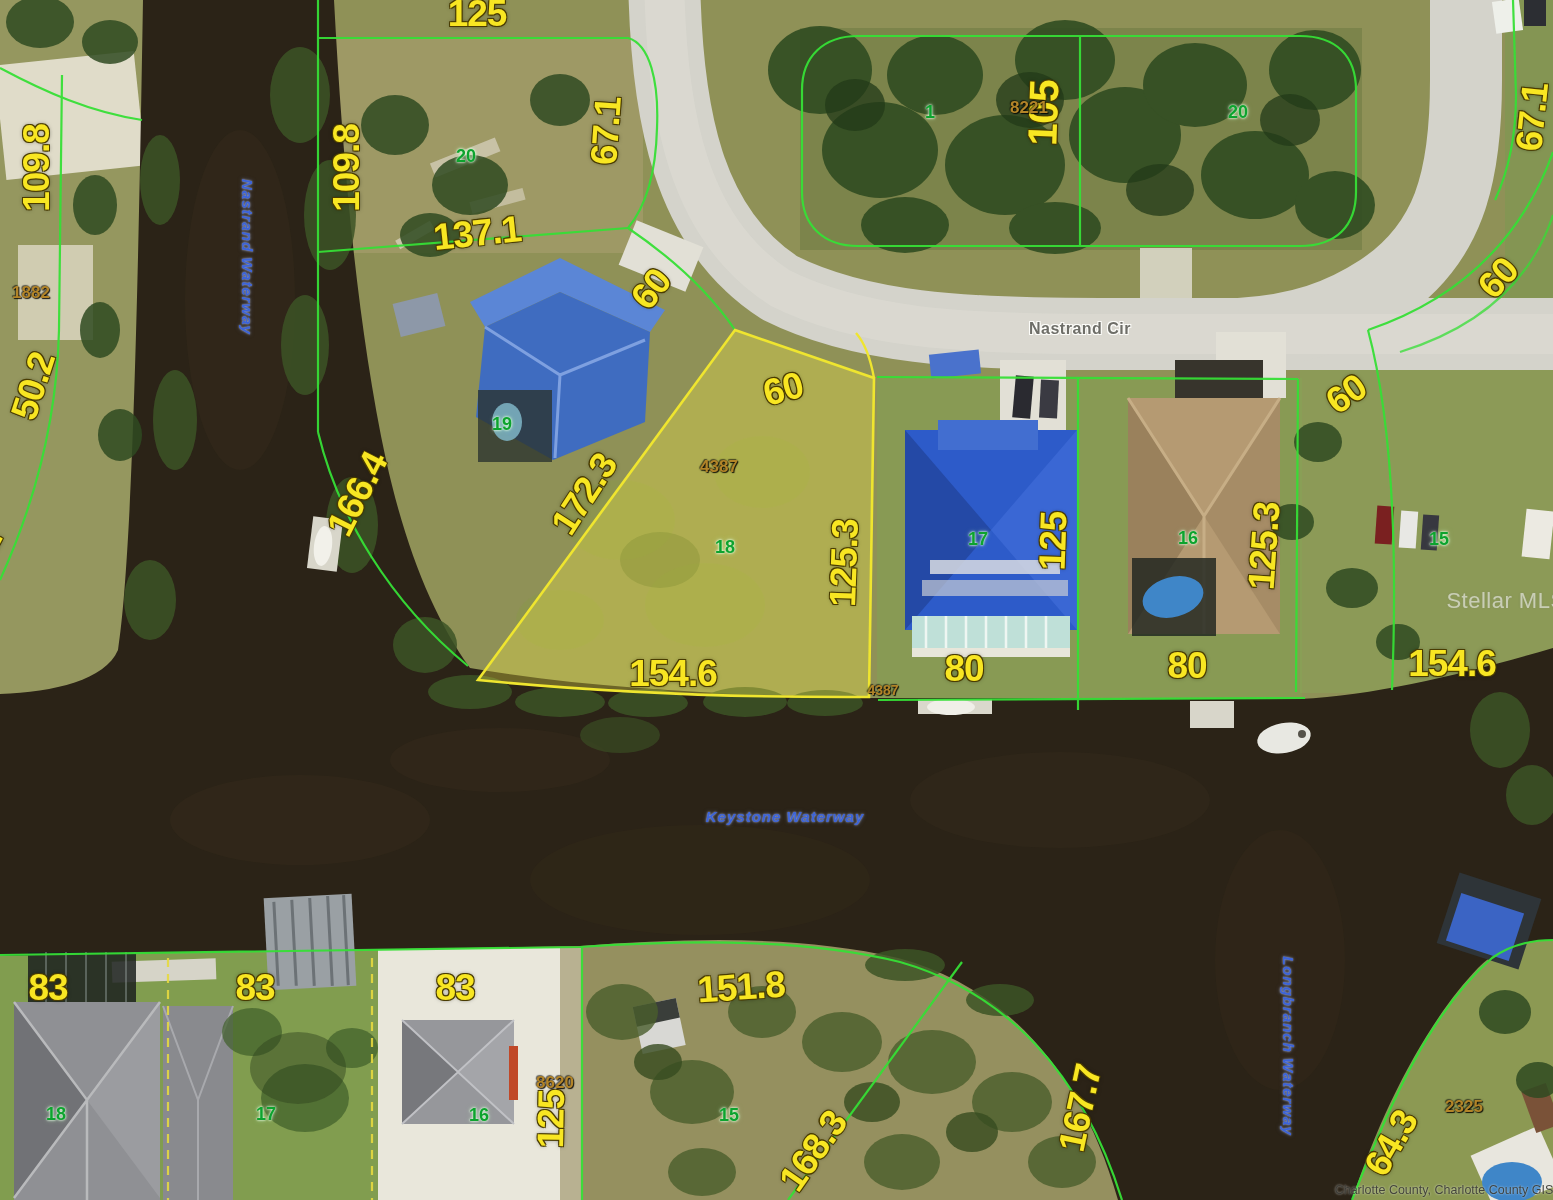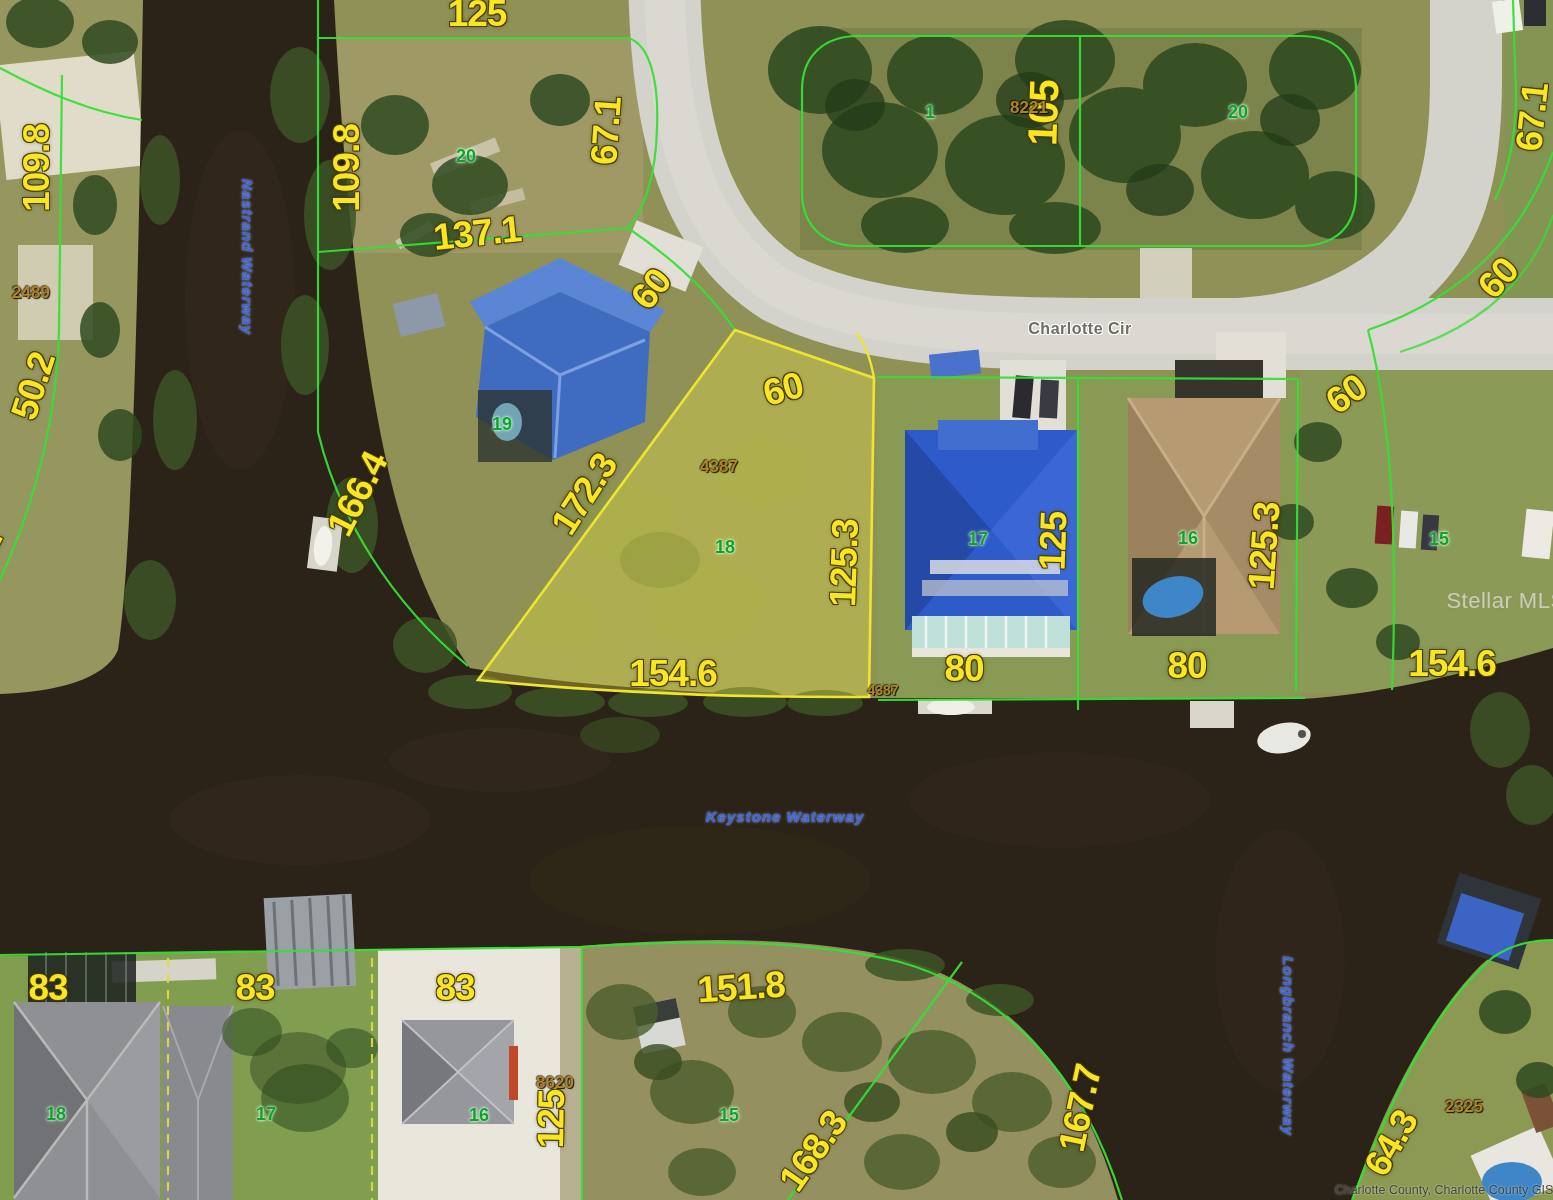--- a/index.html
+++ b/index.html
@@ -324,38 +324,38 @@
       <span class="lbl lbl-dim" style="left: 1187px; top: 665px; transform: translate(-50%, -50%) rotate(0deg);">80</span>
       <span class="lbl lbl-dim" style="left: 1452px; top: 663px; transform: translate(-50%, -50%) rotate(0deg);">154.6</span>
       <span class="lbl lbl-dim" style="left: 48px; top: 987px; transform: translate(-50%, -50%) rotate(0deg);">83</span>
       <span class="lbl lbl-dim" style="left: 255px; top: 987px; transform: translate(-50%, -50%) rotate(0deg);">83</span>
       <span class="lbl lbl-dim" style="left: 455px; top: 987px; transform: translate(-50%, -50%) rotate(0deg);">83</span>
       <span class="lbl lbl-dim" style="left: 551px; top: 1119px; transform: translate(-50%, -50%) rotate(-89deg);">125</span>
       <span class="lbl lbl-dim" style="left: 741px; top: 987px; transform: translate(-50%, -50%) rotate(-4deg);">151.8</span>
       <span class="lbl lbl-dim" style="left: 813px; top: 1151px; transform: translate(-50%, -50%) rotate(-55deg);">168.3</span>
       <span class="lbl lbl-dim" style="left: 1080px; top: 1108px; transform: translate(-50%, -50%) rotate(-78deg);">167.7</span>
       <span class="lbl lbl-dim" style="left: 1391px; top: 1143px; transform: translate(-50%, -50%) rotate(-60deg);">64.3</span>
-      <span class="lbl lbl-pid" style="left: 31px; top: 292px; transform: translate(-50%, -50%) rotate(0deg);">2489</span>
+      <span class="lbl lbl-pid" style="left: 31px; top: 292px; transform: translate(-50%, -50%) rotate(0deg);">1882</span>
       <span class="lbl lbl-pid" style="left: 719px; top: 466px; transform: translate(-50%, -50%) rotate(0deg);">4387</span>
       <span class="lbl lbl-pid" style="left: 883px; top: 690px; transform: translate(-50%, -50%) rotate(0deg); font-size: 14px;">4387</span>
       <span class="lbl lbl-pid" style="left: 1029px; top: 107px; transform: translate(-50%, -50%) rotate(0deg);">8221</span>
       <span class="lbl lbl-pid" style="left: 555px; top: 1082px; transform: translate(-50%, -50%) rotate(0deg);">8620</span>
       <span class="lbl lbl-pid" style="left: 1464px; top: 1106px; transform: translate(-50%, -50%) rotate(0deg);">2325</span>
       <span class="lbl lbl-lot" style="left: 466px; top: 156px; transform: translate(-50%, -50%) rotate(0deg);">20</span>
       <span class="lbl lbl-lot" style="left: 930px; top: 112px; transform: translate(-50%, -50%) rotate(0deg);">1</span>
       <span class="lbl lbl-lot" style="left: 1238px; top: 112px; transform: translate(-50%, -50%) rotate(0deg);">20</span>
       <span class="lbl lbl-lot" style="left: 502px; top: 424px; transform: translate(-50%, -50%) rotate(0deg);">19</span>
       <span class="lbl lbl-lot" style="left: 725px; top: 547px; transform: translate(-50%, -50%) rotate(0deg);">18</span>
       <span class="lbl lbl-lot" style="left: 978px; top: 539px; transform: translate(-50%, -50%) rotate(0deg);">17</span>
       <span class="lbl lbl-lot" style="left: 1188px; top: 538px; transform: translate(-50%, -50%) rotate(0deg);">16</span>
       <span class="lbl lbl-lot" style="left: 1439px; top: 539px; transform: translate(-50%, -50%) rotate(0deg);">15</span>
       <span class="lbl lbl-lot" style="left: 56px; top: 1114px; transform: translate(-50%, -50%) rotate(0deg);">18</span>
       <span class="lbl lbl-lot" style="left: 266px; top: 1114px; transform: translate(-50%, -50%) rotate(0deg);">17</span>
       <span class="lbl lbl-lot" style="left: 479px; top: 1115px; transform: translate(-50%, -50%) rotate(0deg);">16</span>
       <span class="lbl lbl-lot" style="left: 729px; top: 1115px; transform: translate(-50%, -50%) rotate(0deg);">15</span>
       <span class="lbl lbl-water" style="left: 247px; top: 257px; transform: translate(-50%, -50%) rotate(90deg);">Nastrand Waterway</span>
       <span class="lbl lbl-water" style="left: 773px; top: 816px; transform: translate(-50%, -50%) rotate(0deg); padding-left: 24px;">Keystone Waterway</span>
       <span class="lbl lbl-water" style="left: 1288px; top: 1046px; transform: translate(-50%, -50%) rotate(90deg);">Longbranch Waterway</span>
-      <span class="lbl lbl-street" style="left: 1080px; top: 329px; transform: translate(-50%, -50%) rotate(0deg);">Charlotte Cir</span>
+      <span class="lbl lbl-street" style="left: 1080px; top: 329px; transform: translate(-50%, -50%) rotate(0deg);">Nastrand Cir</span>
       <span class="lbl lbl-wm" style="left: 1506px; top: 601px; transform: translate(-50%, -50%) rotate(0deg);">Stellar MLS</span>
       <span class="lbl lbl-credit" style="left: 1444px; top: 1190px; transform: translate(-50%, -50%) rotate(0deg);">Charlotte County, Charlotte County GIS</span>
     </div>
 </div>
 
 </body></html>

